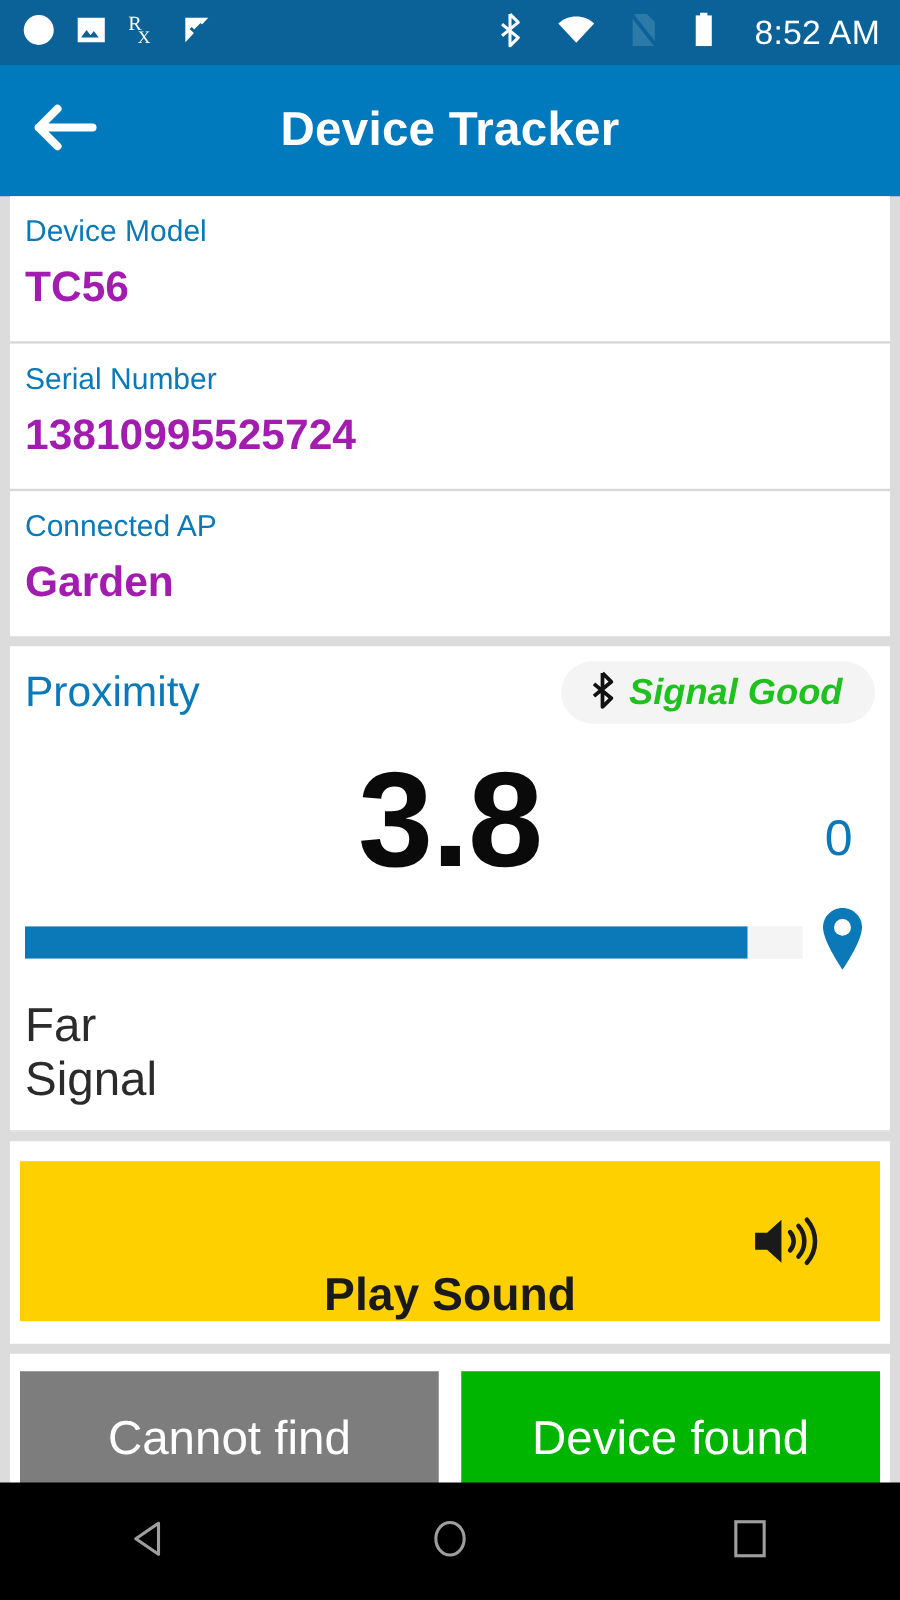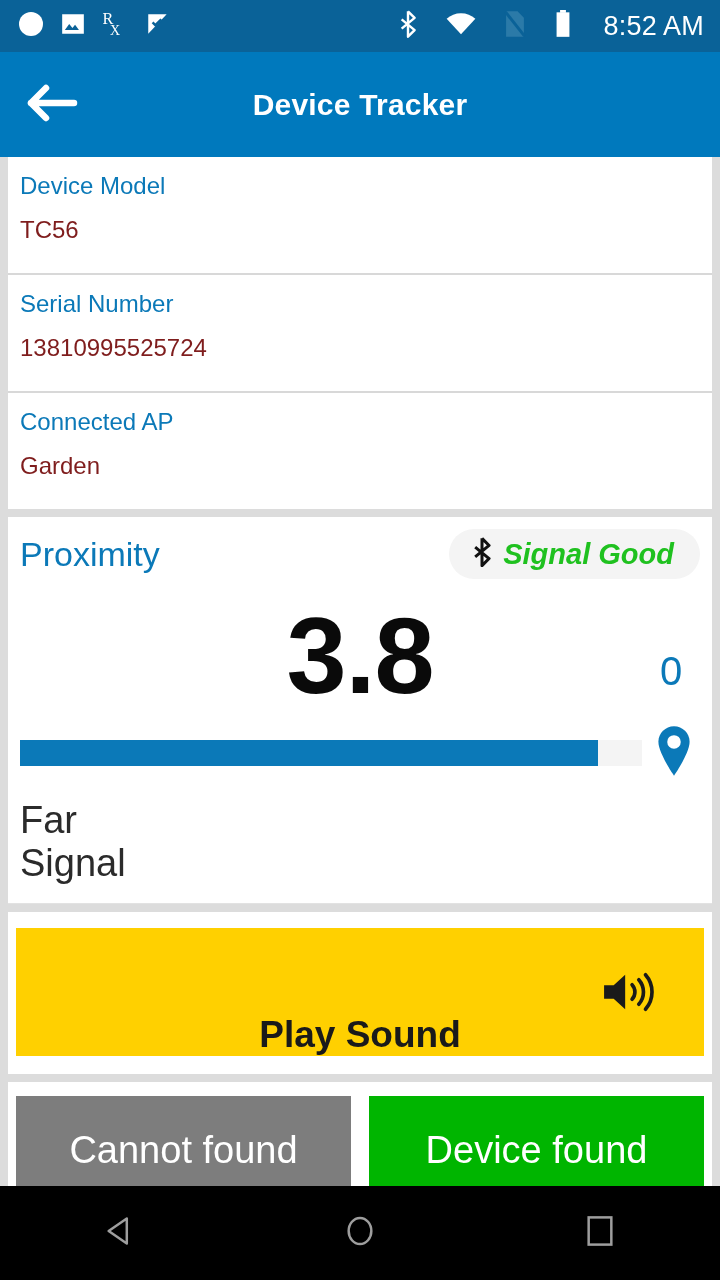--- a/index.html
+++ b/index.html
@@ -67,21 +67,21 @@
     display: flex;
     align-items: center;
     justify-content: center;
     cursor: pointer;
   }
   .appbar-title {
     position: absolute;
     left: 0; right: 0;
     text-align: center;
     color: #ffffff;
-    font-size: 30px;
+    font-size: 38px;
     font-weight: bold;
     letter-spacing: 0.2px;
     pointer-events: none;
   }
 
   
   .content {
     position: absolute;
     top: 157px; left: 0;
     width: 720px;
@@ -94,24 +94,25 @@
   .info-card {
     border-bottom: 2px solid #d8d8d8;
     padding: 14px 0 20px 12px;
   }
   .field-label {
     color: #0b79b8;
     font-size: 24px;
     line-height: 30px;
   }
   .field-value {
-    color: #7f1d1d;
-    font-size: 24px;
+    color: #a21caf;
+    font-size: 34px;
     line-height: 46px;
     margin-top: 6px;
+    font-weight: bold;
   }
 
   
   .prox-card {
     margin-top: 8px;
     padding: 12px 12px 18px 12px;
     position: relative;
     border-bottom: 1px solid #e2e2e2;
   }
   .prox-head {
@@ -403,21 +404,21 @@
             <path fill="#1a1a1a" d="M2 8.5h5L13 3v18L7 15.5H2z"></path>
             <path fill="none" stroke="#1a1a1a" stroke-width="1.9" stroke-linecap="round" d="M16.6 8.2a5.6 5.6 0 0 1 0 7.6"></path>
             <path fill="none" stroke="#1a1a1a" stroke-width="1.9" stroke-linecap="round" d="M20.1 5.6a9.6 9.6 0 0 1 0 12.8"></path>
             <path fill="none" stroke="#1a1a1a" stroke-width="1.9" stroke-linecap="round" d="M23.6 3a13.6 13.6 0 0 1 0 18"></path>
           </svg>
         </span>
       </button>
     </div>
 
     <div class="card action-card">
-      <button class="action-btn btn-cannot">Cannot found</button>
+      <button class="action-btn btn-cannot">Cannot find</button>
       <button class="action-btn btn-found">Device found</button>
     </div>
 
   </div>
 
   <div class="navbar">
     <div class="nav-key">
       <span>
         <svg width="34" height="34" viewBox="0 0 30 30">
           <path fill="none" stroke="#9e9e9e" stroke-width="2.2" stroke-linejoin="round" d="M21 4L5 15l16 11z"></path>

